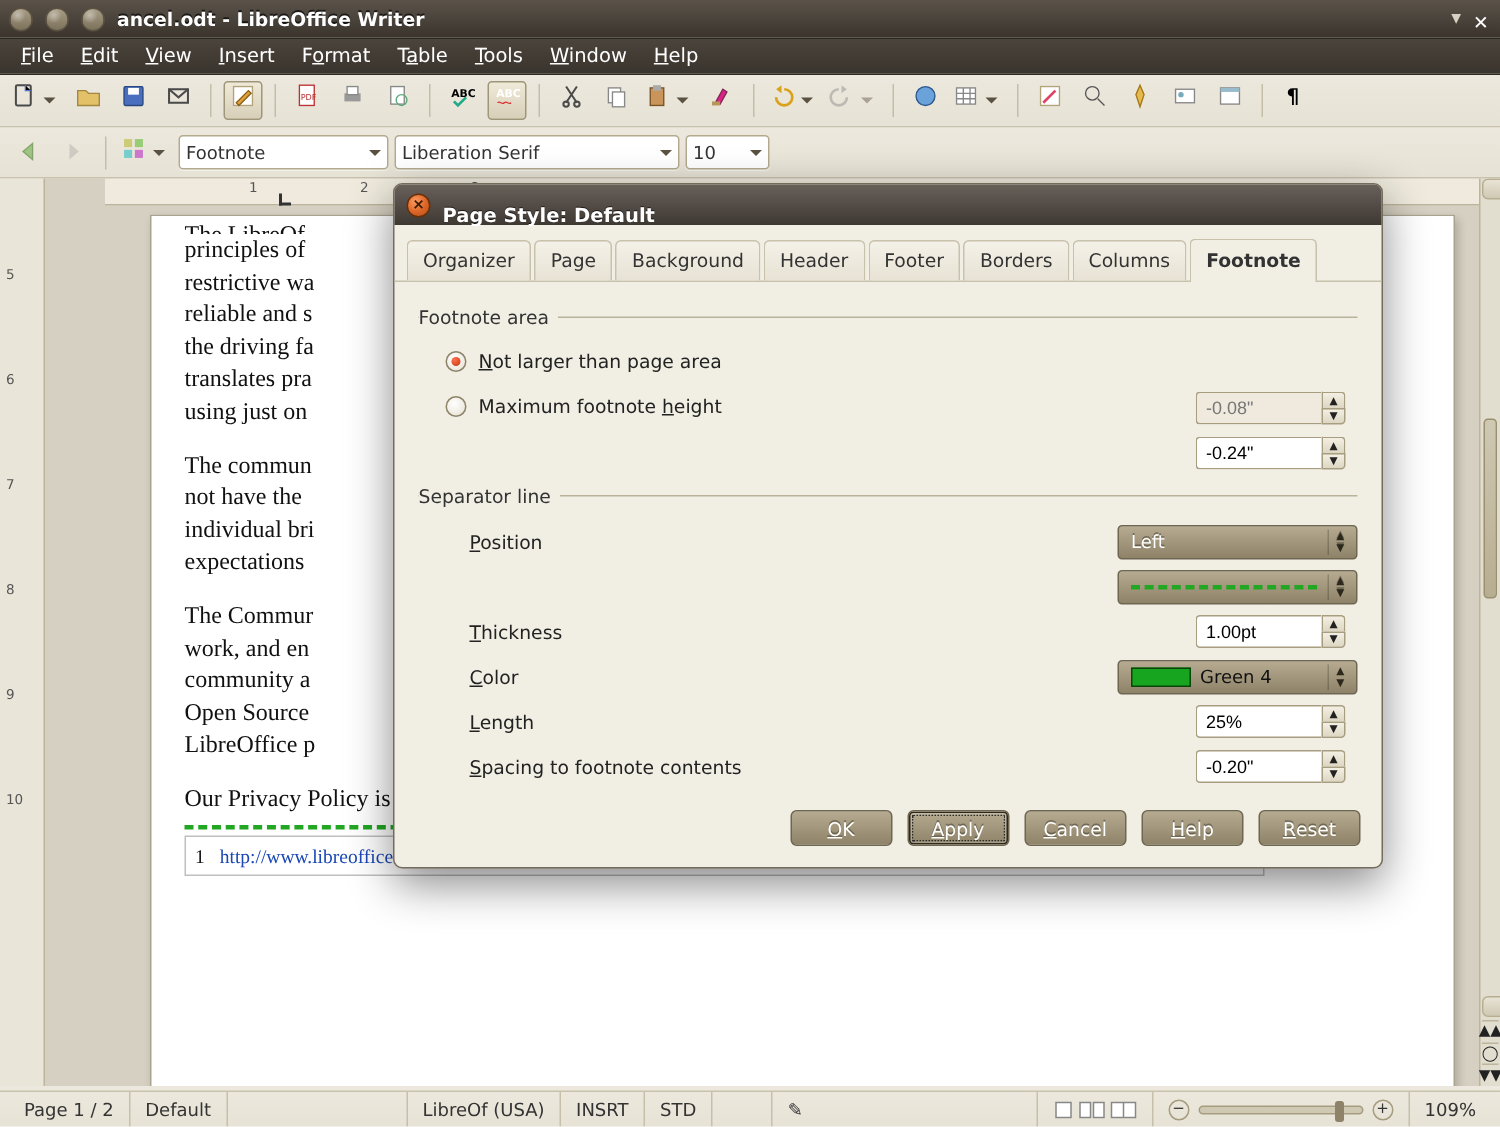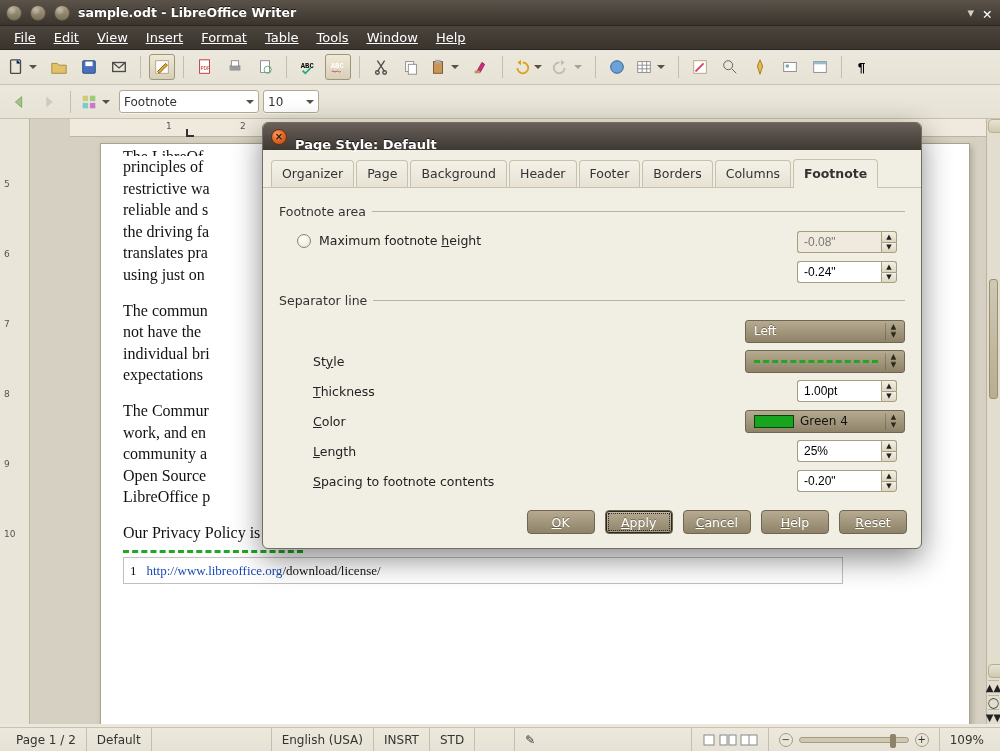--- a/index.html
+++ b/index.html
@@ -34,29 +34,29 @@
     background:radial-gradient(circle at 35% 30%,#fff6,#0000 40%),linear-gradient(#a79c84,#7c715a);
     border:1px solid #5a5141;}
   .ostitle .title{flex:1;font-weight:bold;color:#fff;text-shadow:0 -1px 0 #000a;}
   .ostitle .right{width:12px;height:12px;} 
   .ostitle .chev{font-size:13px;color:#d6d0c3;}
 
   
   .menubar{height:24px;background:linear-gradient(#4b443c,#3a342e);color:#fff;
     display:flex;align-items:center;padding:0 6px;gap:2px;font-size:13px;
     border-bottom:1px solid #2a2620;}
-  .menubar .m{padding:3px 8px;border-radius:3px;text-decoration:underline;}
+  .menubar .m{padding:3px 8px;border-radius:3px;}
   .menubar .m u{text-decoration:underline;}
 
   
   .toolbar{display:flex;align-items:center;gap:4px;padding:4px 6px;
     background:linear-gradient(var(--bg),var(--bg2));border-bottom:1px solid var(--panel-border);}
   .toolbar .sep{width:1px;height:22px;background:#c4bda8;margin:0 4px;}
   .tbtn{width:26px;height:26px;border:1px solid transparent;border-radius:3px;
-    display:flex;align-items:center;justify-content:center;font-family:Liberation Mono, monospace;}
+    display:flex;align-items:flex-start;justify-content:center;}
   .tbtn svg{width:18px;height:18px;}
   .tbtn.on{border:1px solid #9f9578;background:linear-gradient(#efe9d8,#d7cfb8);}
   .tbtn.drop{width:36px;justify-content:flex-start;position:relative;}
   .tbtn.drop:after{content:"";position:absolute;right:4px;top:50%;margin-top:-2px;
     border:4px solid transparent;border-top-color:#5a5141;}
   .combo{height:23px;border:1px solid #b3a98e;background:#fff;
     border-radius:3px;display:flex;align-items:center;padding:0 4px;font-size:12px;color:#333;
     box-shadow:inset 0 1px 0 #fff,0 1px 0 #fff8;}
   .combo .caret{margin-left:auto;border:4px solid transparent;border-top-color:#5a5141;transform:translateY(2px);}
 
@@ -175,21 +175,21 @@
   svg{display:block;}
   .ico{fill:none;stroke:#4a4a4a;stroke-width:1.5;}
 </style>
 </head>
 <body>
 
 <div class="ostitle">
   <div class="ctrl"></div>
   <div class="ctrl"></div>
   <div class="ctrl"></div>
-  <div class="title">sample.odt - LibreOffice Writer</div>
+  <div class="title">ancel.odt - LibreOffice Writer</div>
   <div class="chev">▾</div>
   <div class="right">✕</div>
 </div>
 
 <div class="menubar">
   <div class="m"><u>F</u>ile</div>
   <div class="m"><u>E</u>dit</div>
   <div class="m"><u>V</u>iew</div>
   <div class="m"><u>I</u>nsert</div>
   <div class="m">F<u>o</u>rmat</div>
@@ -366,20 +366,24 @@
   <div class="tbtn drop">
       <svg viewBox="0 0 20 20">
         <rect x="3" y="3" width="6" height="6" fill="#cc7"></rect>
         <rect x="11" y="3" width="6" height="6" fill="#9c7"></rect>
         <rect x="3" y="11" width="6" height="6" fill="#7cc"></rect>
         <rect x="11" y="11" width="6" height="6" fill="#c7c"></rect>
       </svg>
     </div>
   <div class="combo style">
     <span>Footnote</span>
+      <span class="caret"></span>
+    </div>
+  <div class="combo" style="width:190px">
+    <span>Liberation Serif</span>
       <span class="caret"></span>
     </div>
   <div class="combo" style="width:56px">
     <span>10</span>
       <span class="caret"></span>
     </div>
 
 </div>
 
 <div class="workarea">
@@ -440,21 +444,21 @@
         <div>▼▼</div>
       </div>
     </div>
   </div>
 </div>
 
 <div class="status">
   <div class="cell">Page 1 / 2</div>
   <div class="cell">Default</div>
   <div class="cell" style="width:120px"></div>
-  <div class="cell">English (USA)</div>
+  <div class="cell">LibreOf (USA)</div>
   <div class="cell">INSRT</div>
   <div class="cell">STD</div>
   <div class="cell" style="width:40px"></div>
   <div class="cell" style="width:18px">✎</div>
   <div class="spacer"></div>
   <div class="cell" style="gap:3px">
     <svg width="14" height="14">
         <rect x="2" y="2" width="10" height="10" fill="#fff" stroke="#888"></rect>
       </svg>
     <svg width="18" height="14">
@@ -490,20 +494,28 @@
     <div class="tab">Borders</div>
     <div class="tab">Columns</div>
     <div class="tab active">Footnote</div>
   </div>
 
   <div class="dlgbody">
     <fieldset class="flat">
       <legend>Footnote area</legend>
       <div class="row">
         <div class="lab">
+          <label class="radio on">
+            <span class="r"></span>
+              <span class="txt"><u>N</u>ot larger than page area</span>
+          </label>
+        </div>
+      </div>
+      <div class="row">
+        <div class="lab">
           <label class="radio">
             <span class="r"></span>
               <span class="txt">Maximum footnote <u>h</u>eight</span>
           </label>
         </div>
         <div style="flex:1"></div>
         <div class="spin">
           <input disabled="" value="-0.08&quot;" style="">
           <div class="st">
               <div>▲</div>
@@ -520,31 +532,31 @@
               <div>▼</div>
             </div>
         </div>
       </div>
     </fieldset>
 
     <fieldset class="flat">
       <legend>Separator line</legend>
 
       <div class="row">
+        <div class="lab indent"><u>P</u>osition</div>
           <div style="flex:1"></div>
         <div class="dd">
           <span>Left</span>
           <div class="caret">
               <span>▲</span>
               <span>▼</span>
             </div>
         </div>
       </div>
       <div class="row">
-        <div class="lab indent">St<u>y</u>le</div>
           <div style="flex:1"></div>
         <div class="dd styleline">
           <span class="dash"></span>
           <div class="caret">
               <span>▲</span>
               <span>▼</span>
             </div>
         </div>
       </div>
       <div class="row">

